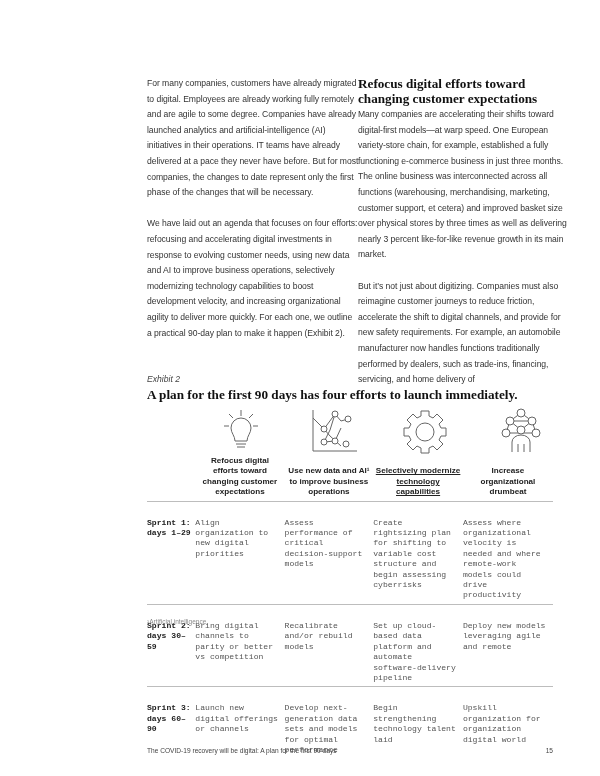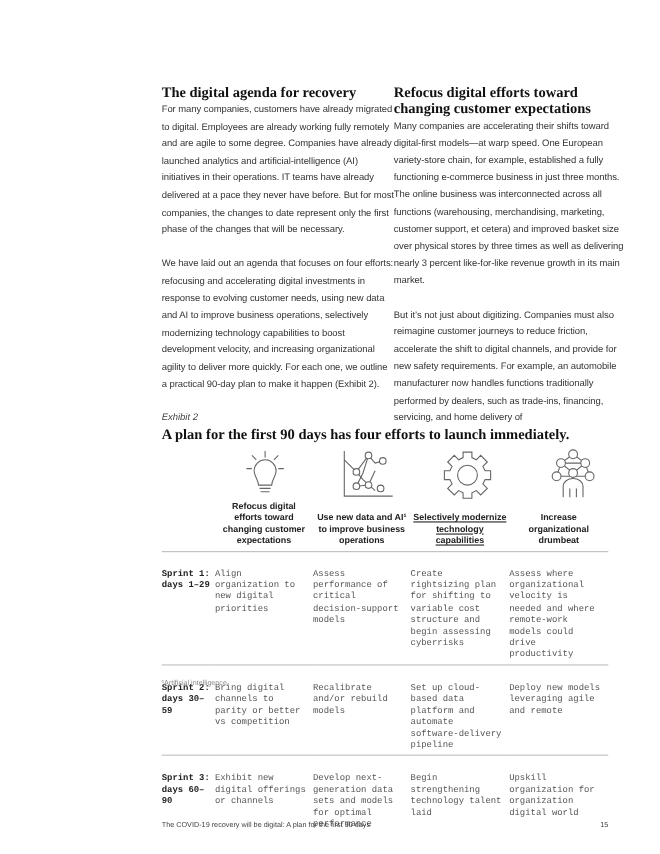--- a/index.html
+++ b/index.html
@@ -21,21 +21,20 @@
   tr.body-row td { border-top: 1px solid #bdbdbd; }
   tr.last-row td { border-bottom: none; }
   .footnote { position: absolute; left: 147px; top: 618px; font-size: 6.5px; color: #888; }
   .footer { position: absolute; left: 147px; top: 747px; width: 406px; font-size: 6.6px; color: #444; }
   .footer .pn { position: absolute; right: 0; top: 0; }
 </style>
 </head>
 <body>
 
 <div class="col left">
-  <div class="h2">The digital agenda for recovery</div>
   <div class="p">For many companies, customers have already migrated to digital. Employees are already working fully remotely and are agile to some degree. Companies have already launched analytics and artificial-intelligence (AI) initiatives in their operations. IT teams have already delivered at a pace they never have before. But for most companies, the changes to date represent only the first phase of the changes that will be necessary.</div>
   <div class="p">We have laid out an agenda that focuses on four efforts: refocusing and accelerating digital investments in response to evolving customer needs, using new data and AI to improve business operations, selectively modernizing technology capabilities to boost development velocity, and increasing organizational agility to deliver more quickly. For each one, we outline a practical 90-day plan to make it happen (Exhibit 2).</div>
 </div>
 
 <div class="col right">
   <div class="h2">Refocus digital efforts toward changing customer expectations</div>
   <div class="p">Many companies are accelerating their shifts toward digital-first models—at warp speed. One European variety-store chain, for example, established a fully functioning e-commerce business in just three months. The online business was interconnected across all functions (warehousing, merchandising, marketing, customer support, et cetera) and improved basket size over physical stores by three times as well as delivering nearly 3 percent like-for-like revenue growth in its main market.</div>
   <div class="p">But it’s not just about digitizing. Companies must also reimagine customer journeys to reduce friction, accelerate the shift to digital channels, and provide for new safety requirements. For example, an automobile manufacturer now handles functions traditionally performed by dealers, such as trade-ins, financing, servicing, and home delivery of</div>
 </div>
 
@@ -118,21 +117,21 @@
     </tr>
     <tr class="body-row">
       <td class="rowhead"><span>Sprint 2:</span><br><span>days 30–59</span></td>
       <td>Bring digital channels to parity or better vs competition</td>
       <td>Recalibrate and/or rebuild models</td>
       <td>Set up cloud-based data platform and automate software-delivery pipeline</td>
       <td>Deploy new models leveraging agile and remote</td>
     </tr>
     <tr class="body-row last-row">
       <td class="rowhead"><span>Sprint 3:</span><br><span>days 60–90</span></td>
-      <td>Exhibit new digital offerings or channels</td>
+      <td>Launch new digital offerings or channels</td>
       <td>Develop next-generation data sets and models for optimal performance</td>
       <td>Begin strengthening technology talent laid</td>
       <td>Upskill organization for organization digital world</td>
     </tr>
   </tbody>
 </table>
 
 <div class="footnote">¹Artificial intelligence.</div>
 
 <div class="footer">

